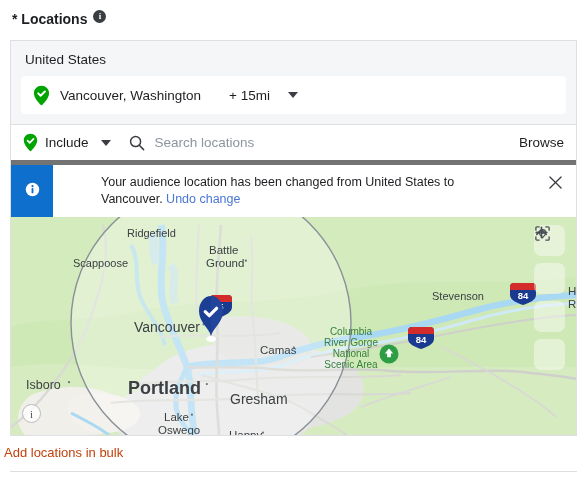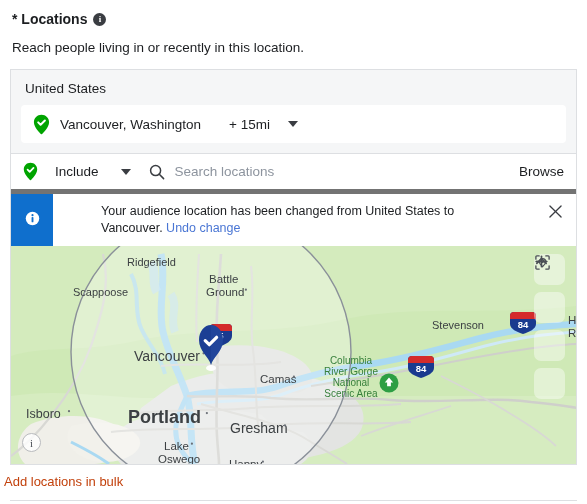--- a/index.html
+++ b/index.html
@@ -10,21 +10,21 @@
     font-family: "Liberation Sans", sans-serif;
     color: #1c1e21;
     overflow: hidden;
   }
   .page { position: relative; width: 587px; height: 504px; background:#fff; }
 
   
   .hdr { padding: 10px 12px 0 12px; }
   .hdr-title {
     font-size: 14px; font-weight: bold; color:#1c1e21;
-    display:flex; align-items:center; gap:6px; line-height:18px;
+    display:flex; gap:6px; line-height:18px;
   }
   .info-dot {
     width:13px; height:13px; border-radius:50%;
     background:#3a3d42; color:#fff; display:inline-flex;
     align-items:center; justify-content:center;
     font-size:9px; font-weight:bold; font-family:"Liberation Serif", serif;
     line-height:1;
   }
   .hdr-sub { font-size:13.5px; color:#1c1e21; margin-top:11px; line-height:18px; }
 
@@ -49,21 +49,21 @@
 
   
   .pin { display:inline-block; line-height:0; }
 
   
   .searchrow {
     border-top:1px solid #dddfe2; background:#fff;
     height:36px; display:flex; align-items:center; padding:0 12px; gap:0;
   }
   .include {
-    display:flex; align-items:center; gap:17px; font-size:13.5px; color:#1c1e21;
+    display:flex; align-items:center; gap:7px; font-size:13.5px; color:#1c1e21;
   }
   .include .caret { margin-left:5px; }
   .mag { margin-left:18px; display:flex; align-items:center; }
   .search-ph { font-size:13.5px; color:#8d949e; margin-left:10px; flex:1; }
   .browse { font-size:13.5px; color:#1c1e21; }
 
   
   .banner { display:flex; background:#fff; border-top:5px solid #737373;gap:36px; }
   .banner-bar {
     width:42px; background:#0f6fcd; display:flex;
@@ -111,21 +111,20 @@
 </head>
 <body>
 
 <div class="page">
 
   <div class="hdr">
     <div class="hdr-title">
       <span>* Locations</span>
       <span class="info-dot">i</span>
     </div>
-    <div class="hdr-sub">Reach people living in or recently in this location.</div>
   </div>
 
   <div class="panel">
     <div class="country-label">United States</div>
 
     <div class="chip-wrap">
       <div class="chip">
         <span class="pin">
           <svg width="17" height="21" viewBox="0 0 17 21">
             <path d="M8.5 0.7C4.2 0.7 0.9 4 0.9 8.2c0 5.3 6.6 11.5 7.1 11.9.3.3.7.3 1 0 .5-.4 7.1-6.6 7.1-11.9C16.1 4 12.8.7 8.5.7z" fill="#00a400"></path>

